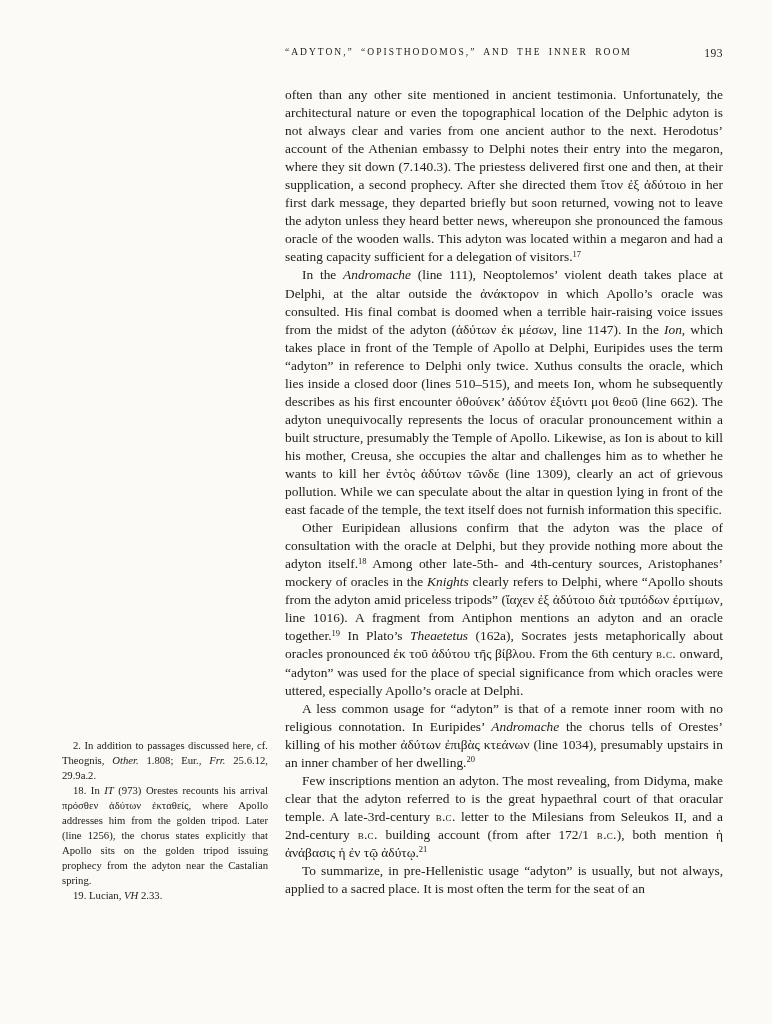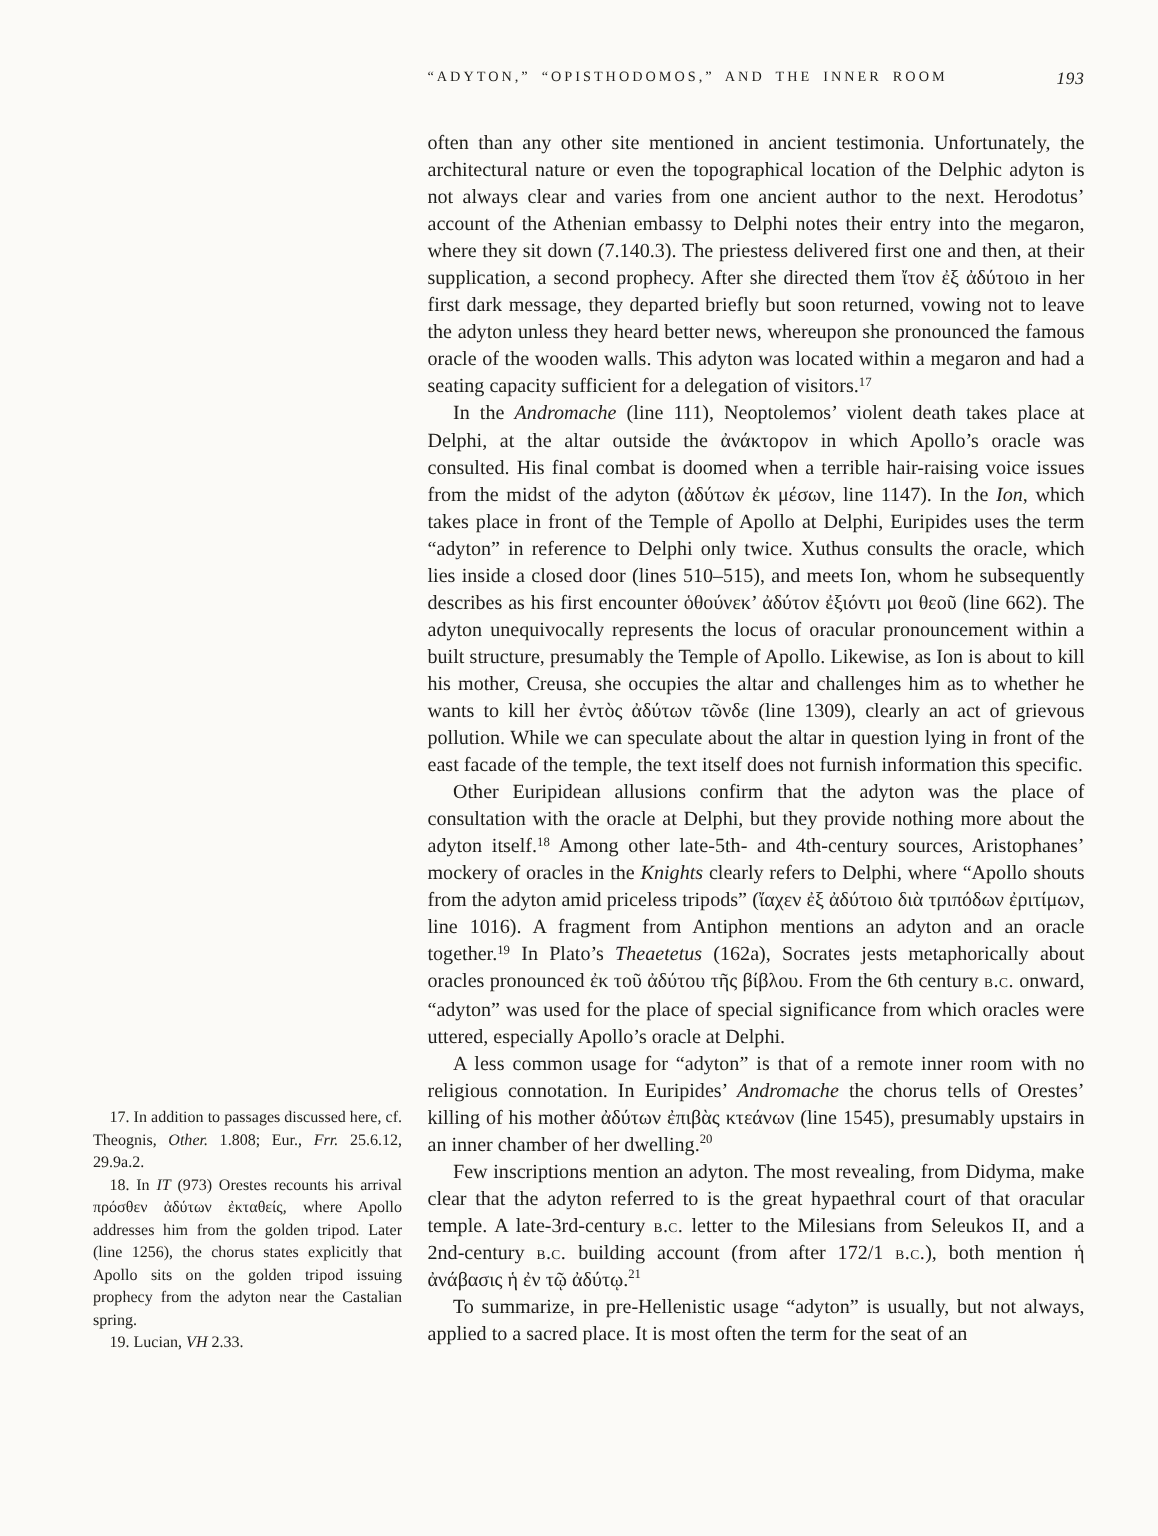--- a/index.html
+++ b/index.html
@@ -27,21 +27,20 @@
   }
   .header-title {
     font-size: 9.5px;
     letter-spacing: 2px;
     word-spacing: 3px;
     white-space: nowrap;
   }
   .page-number {
     font-size: 11.5px;
     letter-spacing: 0.5px;
-    font-style: italic;
   }
 
   .main-text {
     position: absolute;
     top: 86px;
     left: 285px;
     width: 438px;
     font-size: 13.4px;
     line-height: 18.05px;
     text-align: justify;
@@ -74,27 +73,27 @@
 <body>
 
 <div class="page">
 
   <header class="running-header">
     <span class="header-title">“ADYTON,” “OPISTHODOMOS,” AND THE INNER ROOM</span>
     <span class="page-number">193</span>
   </header>
 
   <aside class="footnotes">
-    <p><span>17. In addition to passages discussed here, cf. Theognis, </span><span class="i">Other.</span><span> 1.808; Eur., </span><span class="i">Frr.</span><span> 25.6.12, 29.9a.2.</span></p>
+    <p><span>2. In addition to passages discussed here, cf. Theognis, </span><span class="i">Other.</span><span> 1.808; Eur., </span><span class="i">Frr.</span><span> 25.6.12, 29.9a.2.</span></p>
     <p><span>18. In </span><span class="i">IT</span><span> (973) Orestes recounts his arrival πρόσθεν ἀδύτων ἐκταθείς, where Apollo addresses him from the golden tripod. Later (line 1256), the chorus states explicitly that Apollo sits on the golden tripod issuing prophecy from the adyton near the Castalian spring.</span></p>
     <p><span>19. Lucian, </span><span class="i">VH</span><span> 2.33.</span></p>
   </aside>
 
   <main class="main-text">
     <p><span>often than any other site mentioned in ancient testimonia. Unfortunately, the architectural nature or even the topographical location of the Delphic adyton is not always clear and varies from one ancient author to the next. Herodotus’ account of the Athenian embassy to Delphi notes their entry into the megaron, where they sit down (7.140.3). The priestess delivered first one and then, at their supplication, a second prophecy. After she directed them ἴτον ἐξ ἀδύτοιο in her first dark message, they departed briefly but soon returned, vowing not to leave the adyton unless they heard better news, whereupon she pronounced the famous oracle of the wooden walls. This adyton was located within a megaron and had a seating capacity sufficient for a delegation of visitors.</span><sup class="fnref">17</sup></p>
     <p class="indent"><span>In the </span><span class="i">Andromache</span><span> (line 111), Neoptolemos’ violent death takes place at Delphi, at the altar outside the ἀνάκτορον in which Apollo’s oracle was consulted. His final combat is doomed when a terrible hair-raising voice issues from the midst of the adyton (ἀδύτων ἐκ μέσων, line 1147). In the </span><span class="i">Ion</span><span>, which takes place in front of the Temple of Apollo at Delphi, Euripides uses the term “adyton” in reference to Delphi only twice. Xuthus consults the oracle, which lies inside a closed door (lines 510–515), and meets Ion, whom he subsequently describes as his first encounter ὁθούνεκ’ ἀδύτον ἐξιόντι μοι θεοῦ (line 662). The adyton unequivocally represents the locus of oracular pronouncement within a built structure, presumably the Temple of Apollo. Likewise, as Ion is about to kill his mother, Creusa, she occupies the altar and challenges him as to whether he wants to kill her ἐντὸς ἀδύτων τῶνδε (line 1309), clearly an act of grievous pollution. While we can speculate about the altar in question lying in front of the east facade of the temple, the text itself does not furnish information this specific.</span></p>
     <p class="indent"><span>Other Euripidean allusions confirm that the adyton was the place of consultation with the oracle at Delphi, but they provide nothing more about the adyton itself.</span><sup class="fnref">18</sup><span> Among other late-5th- and 4th-century sources, Aristophanes’ mockery of oracles in the </span><span class="i">Knights</span><span> clearly refers to Delphi, where “Apollo shouts from the adyton amid priceless tripods” (ἴαχεν ἐξ ἀδύτοιο διὰ τριπόδων ἐριτίμων, line 1016). A fragment from Antiphon mentions an adyton and an oracle together.</span><sup class="fnref">19</sup><span> In Plato’s </span><span class="i">Theaetetus</span><span> (162a), Socrates jests metaphorically about oracles pronounced ἐκ τοῦ ἀδύτου τῆς βίβλου. From the 6th century </span><span class="sc">b.c.</span><span> onward, “adyton” was used for the place of special significance from which oracles were uttered, especially Apollo’s oracle at Delphi.</span></p>
-    <p class="indent"><span>A less common usage for “adyton” is that of a remote inner room with no religious connotation. In Euripides’ </span><span class="i">Andromache</span><span> the chorus tells of Orestes’ killing of his mother ἀδύτων ἐπιβὰς κτεάνων (line 1545), presumably upstairs in an inner chamber of her dwelling.</span><sup class="fnref">20</sup></p>
+    <p class="indent"><span>A less common usage for “adyton” is that of a remote inner room with no religious connotation. In Euripides’ </span><span class="i">Andromache</span><span> the chorus tells of Orestes’ killing of his mother ἀδύτων ἐπιβὰς κτεάνων (line 1034), presumably upstairs in an inner chamber of her dwelling.</span><sup class="fnref">20</sup></p>
     <p class="indent"><span>Few inscriptions mention an adyton. The most revealing, from Didyma, make clear that the adyton referred to is the great hypaethral court of that oracular temple. A late-3rd-century </span><span class="sc">b.c.</span><span> letter to the Milesians from Seleukos II, and a 2nd-century </span><span class="sc">b.c.</span><span> building account (from after 172/1 </span><span class="sc">b.c.</span><span>), both mention ἡ ἀνάβασις ἡ ἐν τῷ ἀδύτῳ.</span><sup class="fnref">21</sup></p>
     <p class="indent"><span>To summarize, in pre-Hellenistic usage “adyton” is usually, but not always, applied to a sacred place. It is most often the term for the seat of an</span></p>
   </main>
 
 </div>
 
 </body></html>

